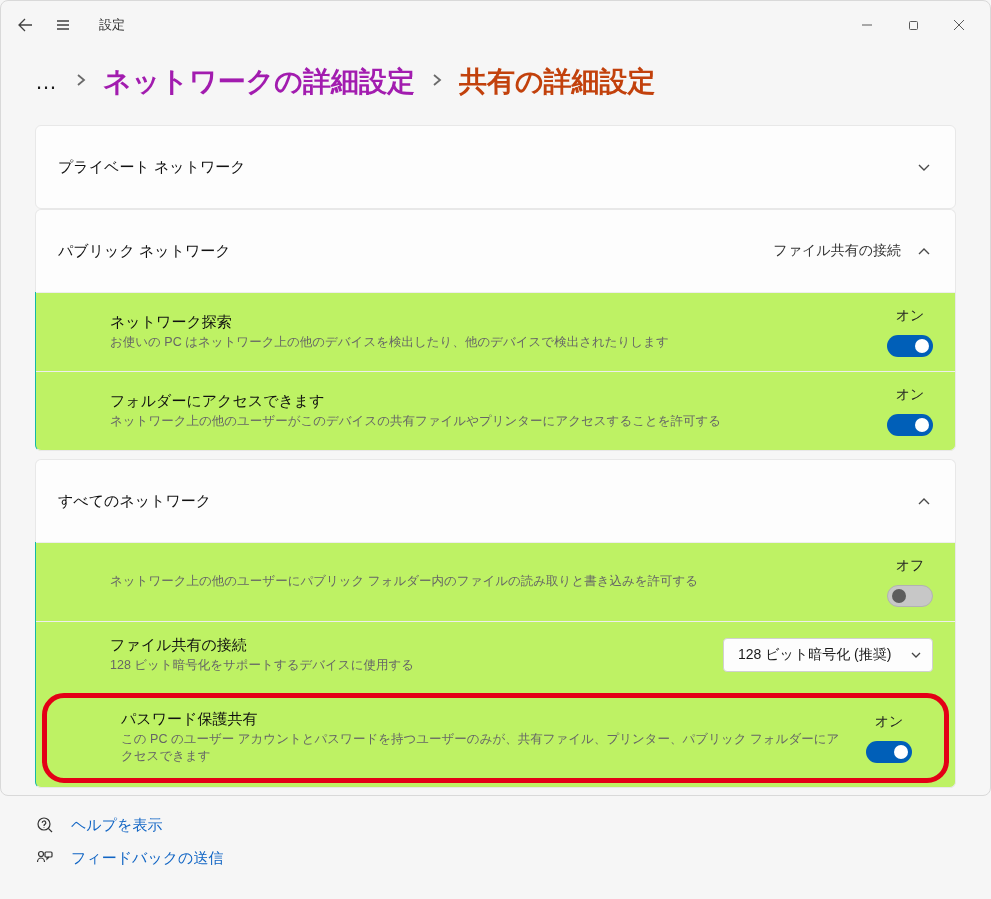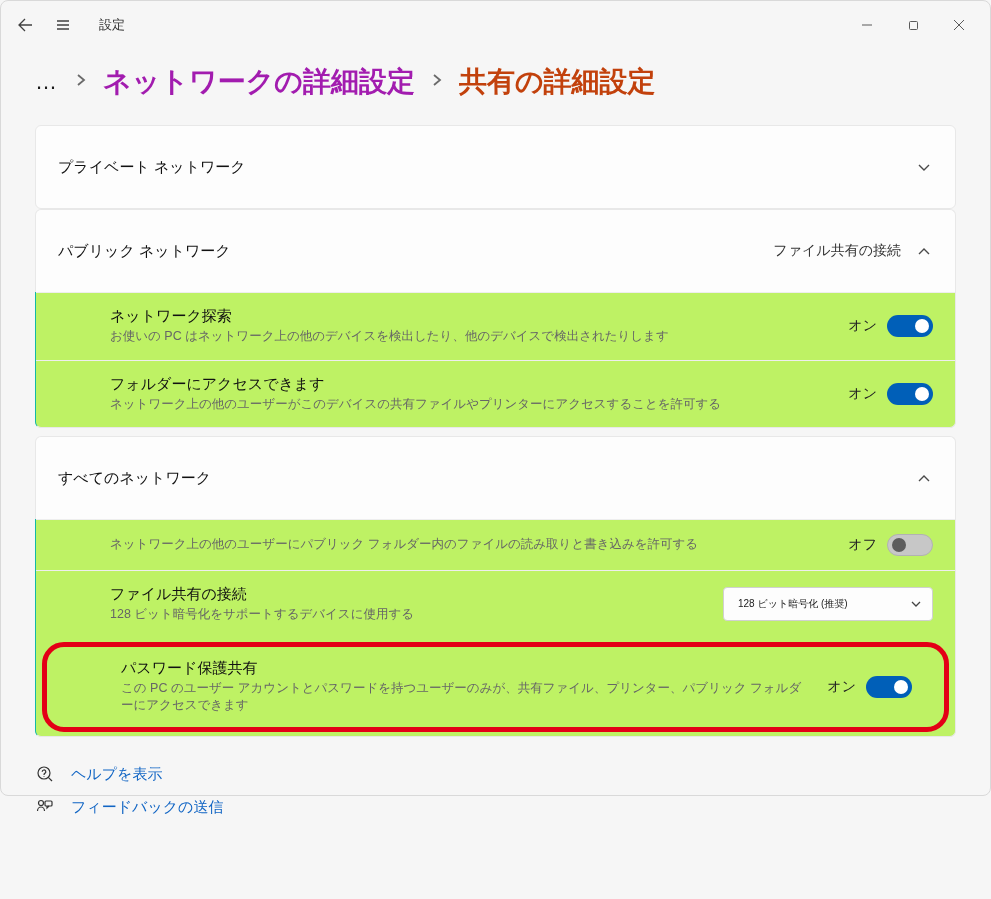--- a/index.html
+++ b/index.html
@@ -27,31 +27,31 @@
   .panel-header { min-height: 72px; display: flex; align-items: center; justify-content: space-between; padding: 0 22px; }
   .panel-header .title { font-size: 15px; color: #111; }
   .panel-header .right { display: flex; align-items: center; gap: 14px; }
   .badge-text { font-size: 14px; color: #333; }
   .chevron { display: flex; align-items: center; justify-content: center; width: 18px; height: 18px; }
   .chevron svg { stroke: #4a4a4a; fill: none; }
   .row { display: flex; align-items: center; justify-content: space-between; padding: 14px 22px 14px 22px; border-top: 1px solid #eeeeee; }
   .row .text-block { padding-left: 52px; padding-right: 16px; flex: 1; }
   .row .row-title { font-size: 15px; color: #111; margin-bottom: 2px; }
   .row .row-desc { font-size: 12.5px; color: #666; line-height: 1.4; }
-  .row .row-control { display: flex; align-items: center; gap: 10px; }
+  .row .row-control { display: flex; align-items: center; gap: 10px; flex-direction: column; }
   .state-label { font-size: 14px; color: #222; }
   
   .toggle { width: 46px; height: 22px; border-radius: 11px; position: relative; }
   .toggle .knob { position: absolute; width: 14px; height: 14px; border-radius: 50%; top: 4px; }
   .toggle.on { background: #005fb8; }
   .toggle.on .knob { right: 4px; background: #fff; }
   .toggle.off { background: #c7c7c7; border: 1px solid #b2b2b2; }
   .toggle.off .knob { left: 4px; top: 3px; background: #5d5d5d; }
   
-  .dropdown { height: 34px; padding: 0 10px 0 14px; border: 1px solid #d0d0d0; border-radius: 4px; background: #fdfdfd; display: flex; align-items: center; gap: 10px; font-size: 10px; min-width: 210px; justify-content: space-between; }
+  .dropdown { height: 34px; padding: 0 10px 0 14px; border: 1px solid #d0d0d0; border-radius: 4px; background: #fdfdfd; display: flex; align-items: center; gap: 10px; font-size: 14px; min-width: 210px; justify-content: space-between; }
   .dropdown svg { stroke: #444; fill: none; }
   
   .highlight-ring { border: 5px solid #e30016; border-radius: 22px; padding: 8px 10px 8px 0; margin: 0 -2px; }
   .highlight-ring .row { border-top: none; padding-top: 4px; padding-bottom: 4px; }
   .card-sub { background: #bef264; border-left: 1px solid #14b8a6; border-right: 1px solid #e8e8e8; }
   .card-sub:last-child { border-bottom: 1px solid #e8e8e8; border-bottom-left-radius: 6px; border-bottom-right-radius: 6px; }
   .group { margin-bottom: 8px; }
   .group .card { margin-bottom: 0; border-bottom-left-radius: 0; border-bottom-right-radius: 0; border-bottom: none; }
   
   .footer-links { padding: 20px 34px; }

